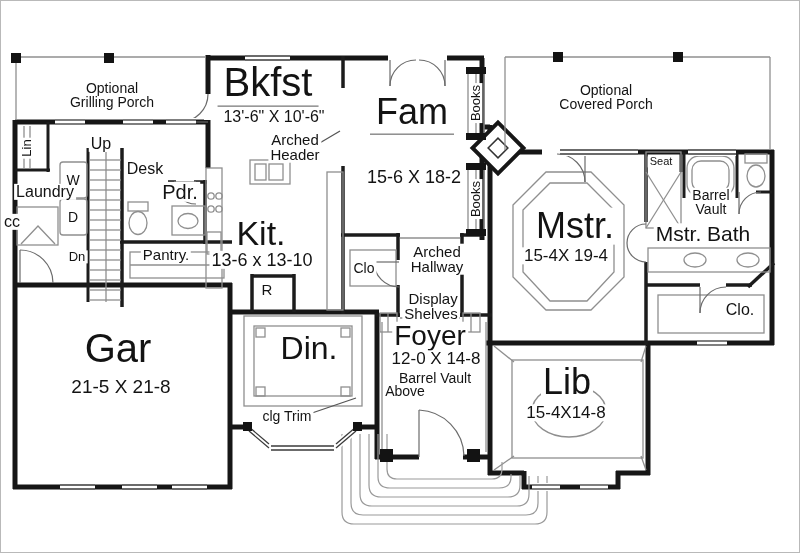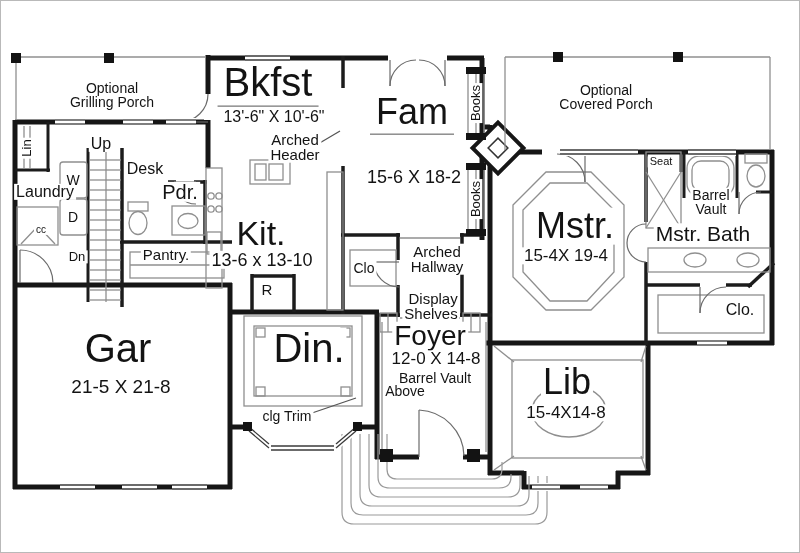--- a/index.html
+++ b/index.html
@@ -301,21 +301,21 @@
 
 <div class="lbl rot" style="left:476px;top:103px;font-size:13px;">Books</div>
 <div class="lbl rot" style="left:476px;top:199px;font-size:13px;">Books</div>
 
 <div class="lbl rot" style="left:27px;top:148px;font-size:13px;">Lin</div>
 <div class="lbl" style="left:101px;top:144px;font-size:16px;text-align:center;">Up</div>
 <div class="lbl" style="left:145px;top:169px;font-size:16px;">Desk</div>
 <div class="lbl" style="left:45px;top:192px;font-size:16px;">Laundry</div>
 <div class="lbl" style="left:73px;top:180px;font-size:14px;">W</div>
 <div class="lbl" style="left:73px;top:217px;font-size:14px;">D</div>
-<div class="lbl" style="left:41px;top:222px;font-size:10px;margin-top:8px;">cc</div>
+<div class="lbl" style="left:12px;top:222px;font-size:16px;">cc</div>
 <div class="lbl" style="left:172px;top:192px;font-size:20px;margin-left:8px;">Pdr.</div>
 <div class="lbl" style="left:77px;top:257px;font-size:13px;">Dn</div>
 <div class="lbl" style="left:166px;top:255px;font-size:15px;">Pantry.</div>
 
 <div class="lbl" style="left:261px;top:233px;font-size:34px;">Kit.</div>
 <div class="lbl" style="left:262px;top:260px;font-size:18px;">13-6 x 13-10</div>
 <div class="lbl" style="left:267px;top:290px;font-size:15px;">R</div>
 
 <div class="lbl" style="left:364px;top:268px;font-size:14px;">Clo</div>
 <div class="lbl two" style="left:437px;top:259px;font-size:15px;">
@@ -333,21 +333,21 @@
 <div class="lbl two" style="left:711px;top:202px;font-size:14px;">
   <span>Barrel</span>
   <span>Vault</span>
 </div>
 <div class="lbl" style="left:703px;top:234px;font-size:21px;">Mstr. Bath</div>
 <div class="lbl" style="left:708px;top:310px;font-size:16px;margin-left:32px;">Clo.</div>
 
 <div class="lbl" style="left:118px;top:348px;font-size:40px;">Gar</div>
 <div class="lbl" style="left:121px;top:387px;font-size:19px;">21-5 X 21-8</div>
 
-<div class="lbl" style="left:309px;top:348px;font-size:40px;">Din.</div>
+<div class="lbl" style="left:309px;top:348px;font-size:32px;">Din.</div>
 <div class="lbl" style="left:287px;top:416px;font-size:14px;">clg Trim</div>
 
 <div class="lbl" style="left:430px;top:336px;font-size:28px;">Foyer</div>
 <div class="lbl" style="left:436px;top:359px;font-size:17px;">12-0 X 14-8</div>
 <div class="lbl" style="left:435px;top:378px;font-size:14px;">Barrel Vault</div>
 <div class="lbl" style="left:405px;top:391px;font-size:14px;">Above</div>
 
 <div class="lbl" style="left:567px;top:382px;font-size:36px;">Lib</div>
 <div class="lbl" style="left:566px;top:413px;font-size:17px;">15-4X14-8</div>
 

